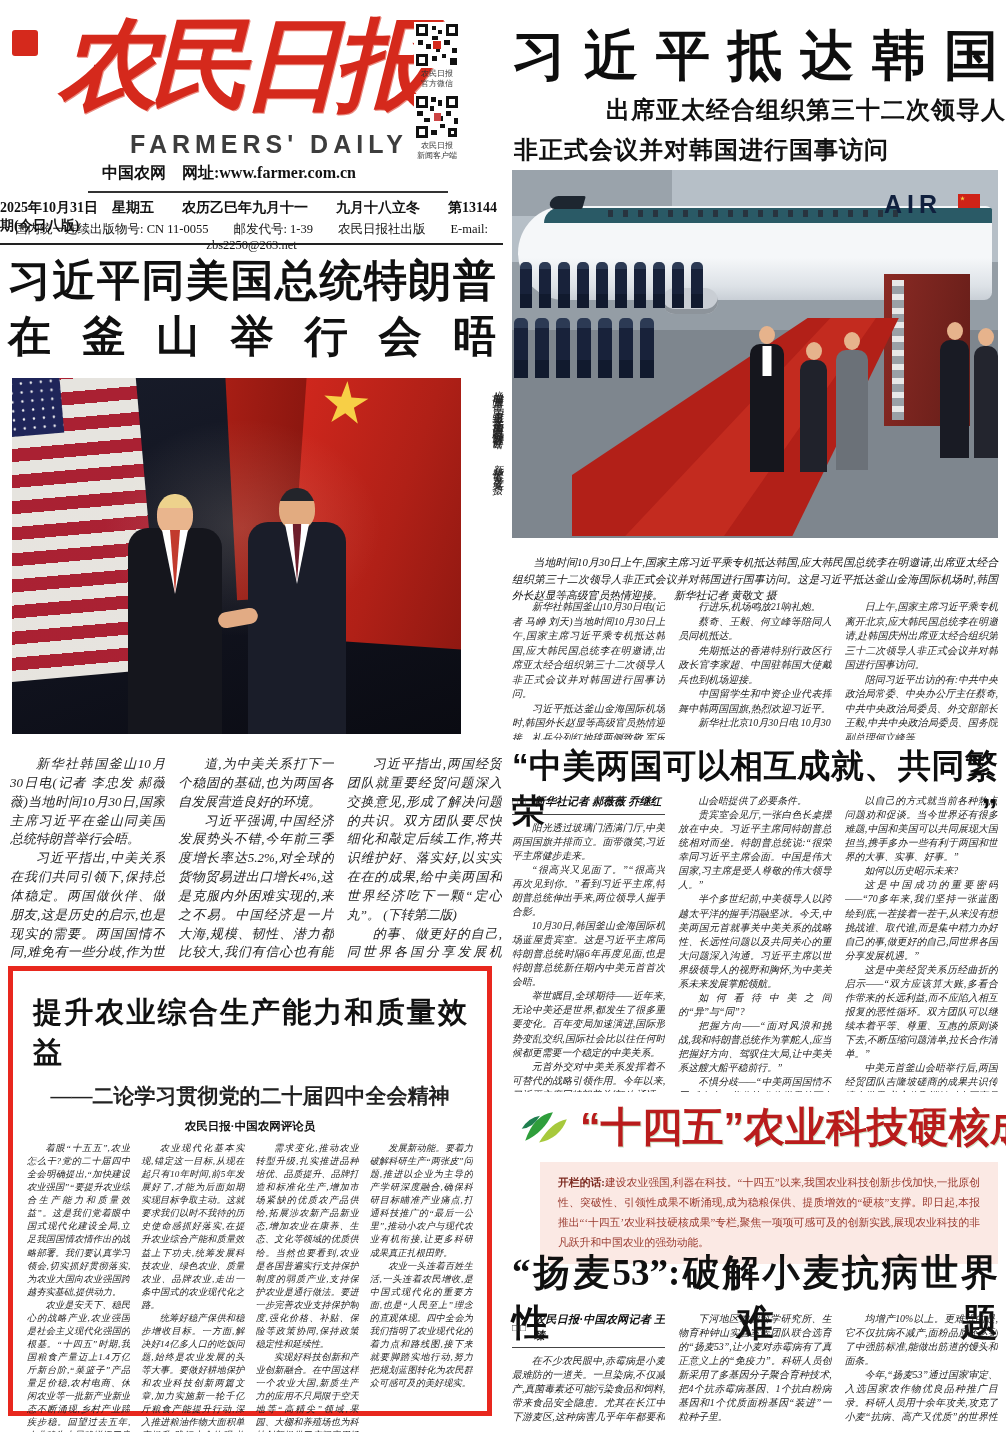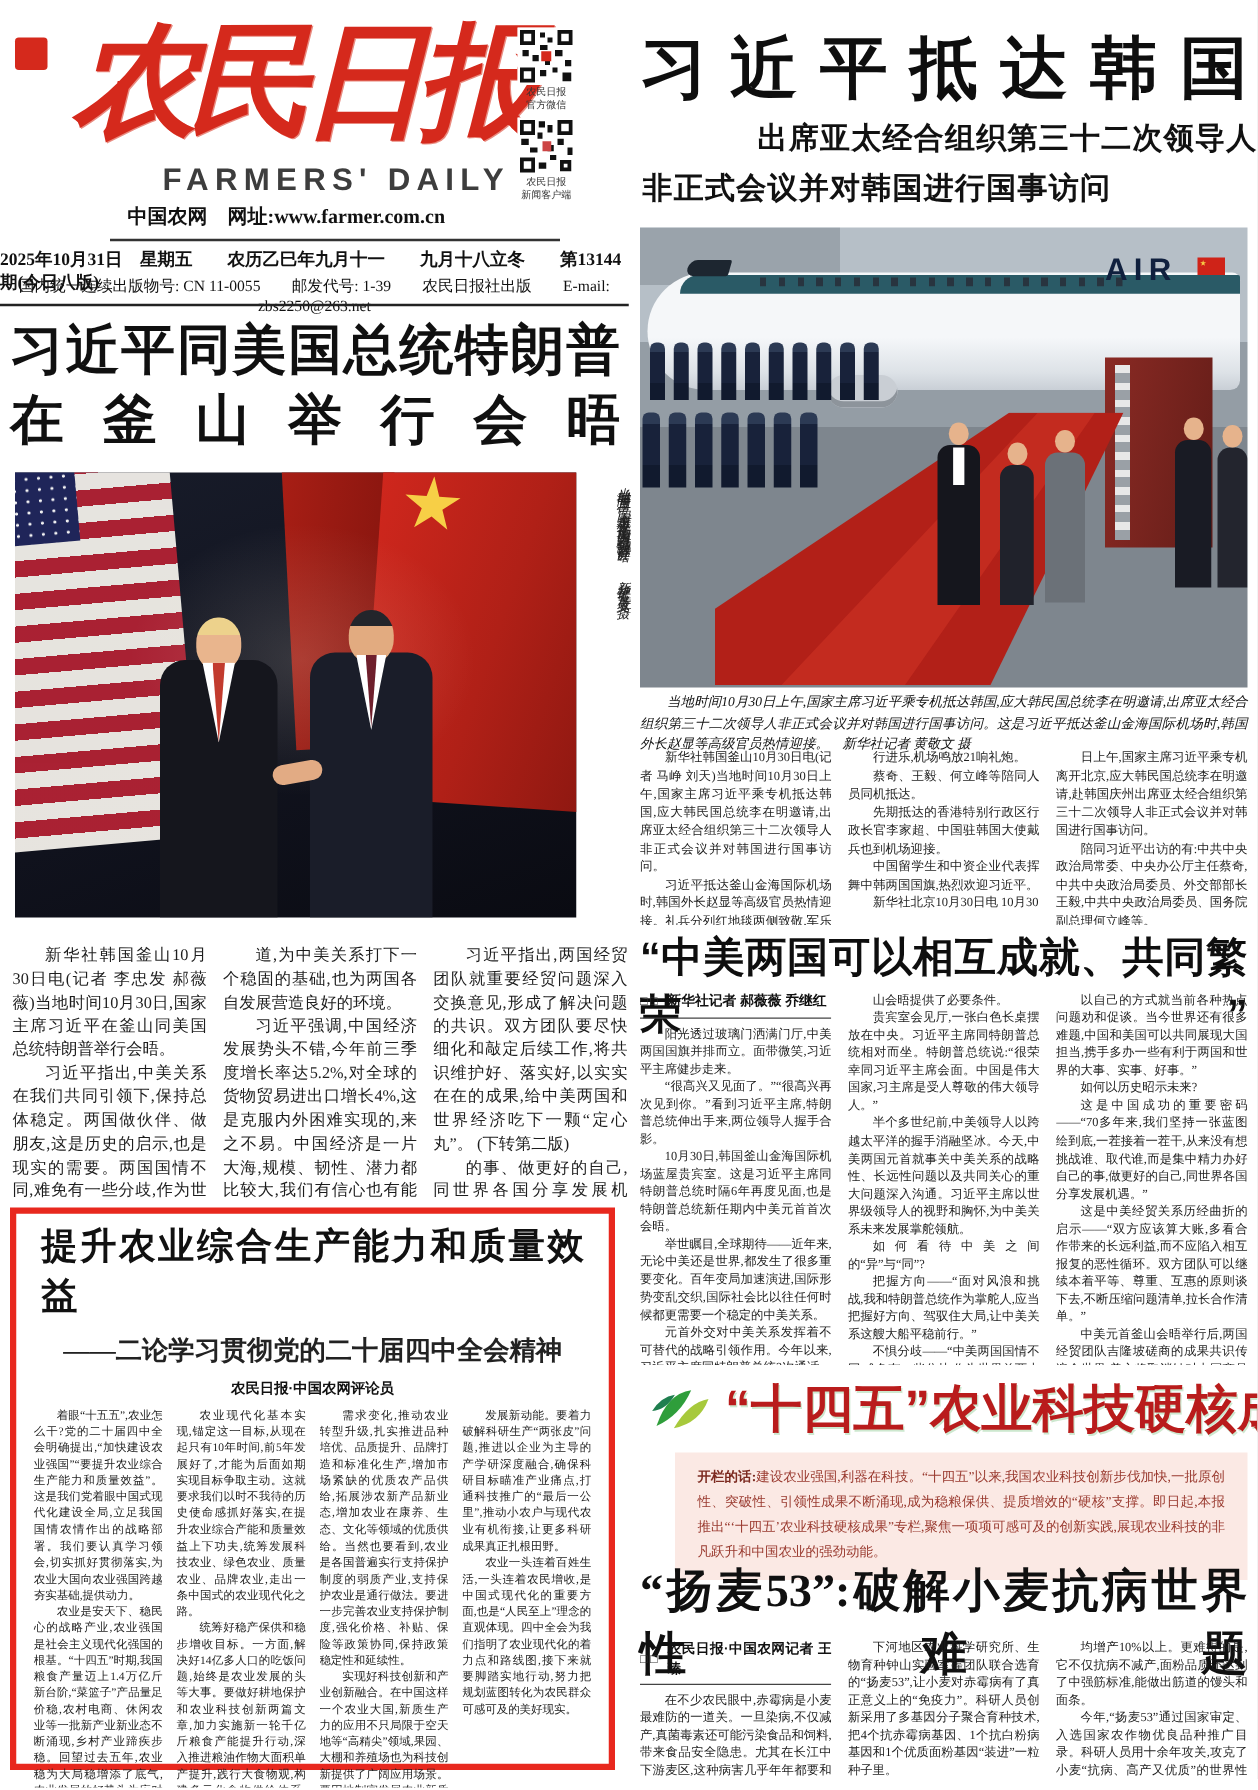--- a/index.html
+++ b/index.html
@@ -18,21 +18,21 @@
   .mast-rule1{left:88px;top:191px;width:360px;height:2px;background:#333;}
   .dateline{left:0;top:199px;width:503px;text-align:left;font-weight:bold;font-size:14px;color:#111;}
   .publine{left:0;top:221px;width:503px;text-align:center;font-size:12.5px;color:#111;}
   .mast-rule2{left:0;top:243px;width:503px;height:2px;background:#222;}
   .qr{width:50px;text-align:center;font-family:"Liberation Sans",sans-serif;}
   .qr svg{display:block;margin:0 auto;background:#fff;}
   .qr .qr-label{font-size:8px;line-height:1.25;color:#333;margin-top:1px;}
   .qr1{left:412px;top:22px;} .qr2{left:412px;top:94px;}
 
   
-  .cols{display:flex;gap:13px;}
+  .cols{display:flex;gap:13px;font-style:italic;}
   .col{flex:1;overflow:hidden;font-size:10px;line-height:1.45;text-align:justify;color:#1d1d1d;}
   .col p{margin:0;text-indent:2em;}
   .art-byline{display:flex;align-items:center;gap:6px;border-bottom:1.5px solid #444;
       padding-bottom:4px;margin-bottom:6px;font-family:"Liberation Sans",sans-serif;}
   .art-byline .sq{font-size:10px;color:#333;letter-spacing:2px;}
   .art-byline .bl{font-size:11px;font-weight:bold;color:#111;}
 
   
   .lead-l-h{left:8px;top:252px;width:488px;font-family:"Liberation Sans",sans-serif;
       font-weight:900;font-size:43px;line-height:56px;color:#101010;
@@ -71,36 +71,36 @@
   .xi::before{background:linear-gradient(#23252b 0 30%,#e2ab80 30%);}
   .xi .tie{position:absolute;left:50%;top:2px;transform:translateX(-50%);width:24px;height:60px;
       background:#fff;clip-path:polygon(0 0,100% 0,50% 100%);}
   .xi .tie::after{content:'';position:absolute;left:50%;top:0;transform:translateX(-50%);
       width:9px;height:58px;background:#6e1f2c;clip-path:polygon(0 0,100% 0,50% 100%);}
   .shake{position:absolute;left:206px;top:232px;width:40px;height:16px;background:#e2ab84;
       border-radius:8px;transform:rotate(-10deg);}
 
   
   .redbox{left:8px;top:966px;width:484px;height:450px;border:5px solid #e8281e;background:#fff;
-      padding:4px 14px;box-sizing:border-box;}
+      padding:20px 14px;box-sizing:border-box;}
   .redbox .ttl{font-weight:900;font-size:29px;color:#111;text-align:justify;text-align-last:justify;
       padding:2px 6px 0;}
   .redbox .sub{font-size:21px;font-weight:bold;color:#222;text-align:center;margin-top:9px;}
   .redbox .by{font-family:"Liberation Sans",sans-serif;font-size:11.5px;font-weight:bold;
       text-align:center;margin:9px 0 8px;color:#111;}
   .redbox .cols{gap:11px;}
   .redbox .col{font-size:9.2px;line-height:1.42;height:304px;}
 
   
   .rcol{left:512px;width:486px;}
   .lead-r-h{top:24px;font-family:"Liberation Sans",sans-serif;font-weight:900;font-size:54px;
       color:#0e0e0e;text-align:justify;text-align-last:justify;width:486px;line-height:1.15;}
   .lead-r-s1{top:94px;left:606px;font-weight:900;font-size:24px;color:#111;letter-spacing:1px;}
   .lead-r-s2{top:134px;left:514px;font-weight:900;font-size:24px;color:#111;letter-spacing:1px;}
-  .photoR{top:182px;height:368px;position:absolute;width:486px;overflow:hidden;
+  .photoR{top:170px;height:368px;position:absolute;width:486px;overflow:hidden;
       background:linear-gradient(#b6bfc7 0 92px,#949da5 92px 160px,#7e868e 160px 100%);}
   .capR{top:554px;font-size:10.8px;font-style:italic;line-height:1.55;text-align:justify;color:#111;}
   .capR p{margin:0;text-indent:2em;}
   .arrive-cols{top:600px;height:140px;}
   .busan-h{top:744px;font-family:"Liberation Sans",sans-serif;font-weight:900;font-size:33px;
       color:#0e0e0e;text-align:justify;text-align-last:justify;width:486px;}
   .busan-cols{top:794px;height:298px;}
   .busan-cols .col{font-size:9.9px;line-height:1.42;}
 
   

